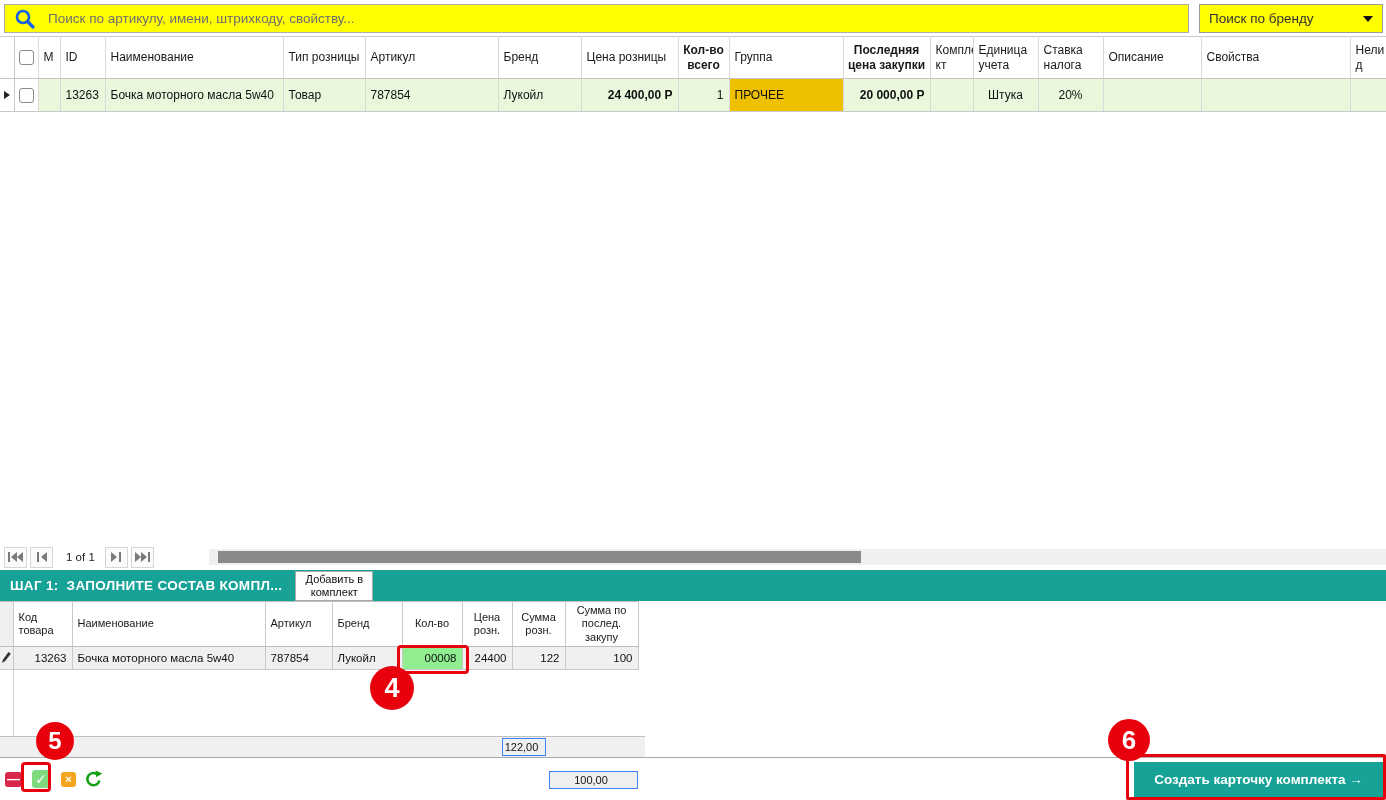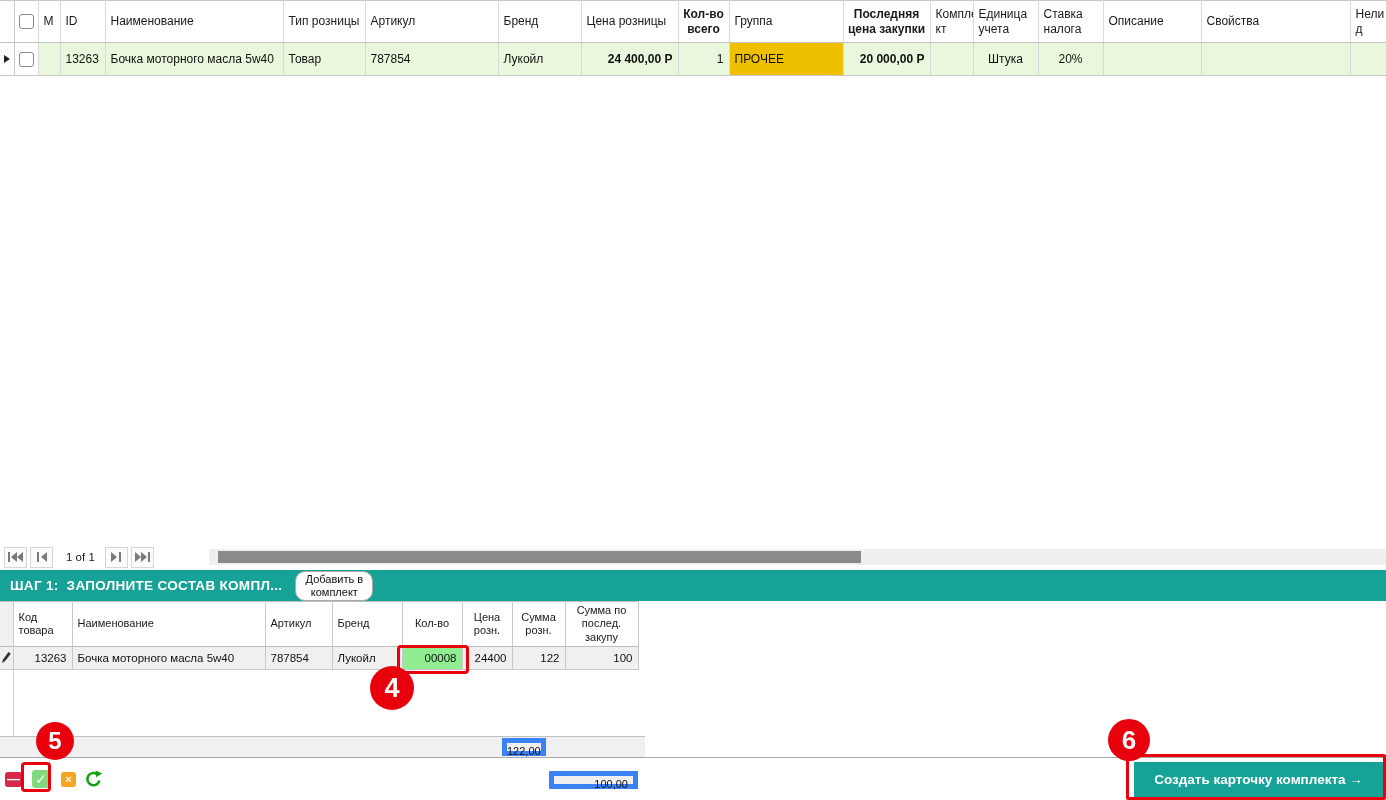--- a/index.html
+++ b/index.html
@@ -51,41 +51,41 @@
   .nav-btn { width: 23px; height: 21px; margin-right: 3px; background: #fbfbfb; border: 1px solid #d6d6d6;
              display: inline-flex; align-items: center; justify-content: center; cursor: pointer; }
   .pager-label { font-size: 11.5px; color: #222; margin: 0 10px; white-space: nowrap; }
   .hscroll-track { flex: 1; height: 16px; margin-left: 52px; background: #efefef; position: relative; }
   .hscroll-thumb { position: absolute; left: 9px; top: 2px; width: 643px; height: 12px; background: #8a8a8a; }
 
   
   .step-bar { height: 31px; background: #16A296; display: flex; align-items: center; padding-left: 10px; }
   .step-title { color: #fff; font-weight: bold; font-size: 13.5px; letter-spacing: .3px; white-space: pre; }
   .add-btn { margin-left: 13px; width: 78px; height: 30px; background: #fdfdfd; border: 1px solid #a9a9a9;
-             border-radius: 10px; font: 11px "Liberation Sans", sans-serif; color: #111; line-height: 1.2;
+             border-radius: 0; font: 11px "Liberation Sans", sans-serif; color: #111; line-height: 1.2;
              cursor: pointer; padding: 1px 2px; }
 
   
   .kit-wrap { position: relative; background: #fff; }
   .grid-kit { width: 638px; }
   .grid-kit th, .grid-kit td { border-right: 1px solid #c9c9c9; overflow: hidden; }
   .grid-kit thead th { height: 45px; background: #fff; font-size: 11px; font-weight: normal; color: #1a1a1a;
                        text-align: left; vertical-align: middle; padding: 2px 5px; line-height: 1.2;
                        border-bottom: 1px solid #bdbdbd; border-top: 1px solid #bdbdbd; }
   .grid-kit thead th.hc { text-align: center; padding: 2px 2px; }
   .grid-kit tbody td { height: 23px; background: #f0f0f0; font-size: 11.5px; color: #111;
                        padding: 1px 5px; vertical-align: middle; border-bottom: 1px solid #c9c9c9; }
   .grid-kit td.num { text-align: right; }
   .grid-kit td.qty-cell { background: #90EE90; text-align: right; font-weight: normal; }
   .grid-kit .c-pencil { background: #f0f0f0; padding: 1px 1px; }
   .kit-space { height: 66px; background: #fff; border-left: 1px solid #d0d0d0; margin-left: 13px; width: 625px; }
   .kit-summary { height: 21px; width: 645px; background: #f0f0f0; border-top: 1px solid #c0c0c0;
                  position: relative; }
-  .sum-cell { position: absolute; top: 1px; height: 18px; background: #efefef; border: 5px solid #3b82f6;
-              font-size: 11px; color: #111; text-align: right; padding: 2px 5px 0 0; }
+  .sum-cell { position: absolute; top: 1px; height: 18px; background: #efefef; border: 1px solid #3b82f6;
+              font-size: 11px; color: #111; text-align: center; padding: 2px 5px 0 0; }
   .sum-cell.s1 { left: 502px; width: 44px; }
   .sum-cell.s2 { left: 549px; width: 89px; margin-top: 33px; }
 
   
   .footer-bar { height: 43px; border-top: 1px solid #a8a8a8; background: #fff;
                 display: flex; align-items: center; padding: 0 3px 0 5px; }
   .icon-minus { width: 17px; height: 15px; background: #D8274B; border-radius: 3px; color: #fff;
                 font-weight: bold; font-size: 13px; line-height: 13px; text-align: center; cursor: pointer; }
   .icon-check { width: 20px; height: 20px; background: #7FD97F; border: 1px solid #fff; border-radius: 4px;
                 color: #fff; font-weight: bold; font-size: 14px; line-height: 18px; text-align: center;
@@ -106,20 +106,33 @@
   #ann6 { left: 1108px; top: 719px; width: 42px; height: 42px; font-size: 26px; }
   #rect-qty    { left: 397px; top: 645px; width: 72px;  height: 29px; }
   #rect-check  { left: 21px;  top: 762px; width: 30px;  height: 30px; }
   #rect-create { left: 1126px; top: 754px; width: 260px; height: 46px; border-radius: 2px; }
 </style>
 </head>
 <body>
 
 <div class="app">
 
+  <div class="search-row">
+    <div class="search-box">
+      <svg width="22" height="22" viewBox="0 0 22 22">
+        <circle cx="9" cy="9" r="6" fill="none" stroke="#1460E8" stroke-width="2.6"></circle>
+        <line x1="13.5" y1="13.5" x2="19" y2="19" stroke="#1460E8" stroke-width="3.2" stroke-linecap="round"></line>
+      </svg>
+      <input type="text" placeholder="Поиск по артикулу, имени, штрихкоду, свойству..." style="">
+    </div>
+    <div class="brand-dd">
+      <span class="lbl">Поиск по бренду</span>
+      <span class="dd-arrow"></span>
+    </div>
+  </div>
 
   <table class="grid-top">
     <colgroup>
       <col style="width:14px">
         <col style="width:24px">
         <col style="width:22px">
         <col style="width:45px">
       <col style="width:178px">
         <col style="width:82px">
         <col style="width:133px">

